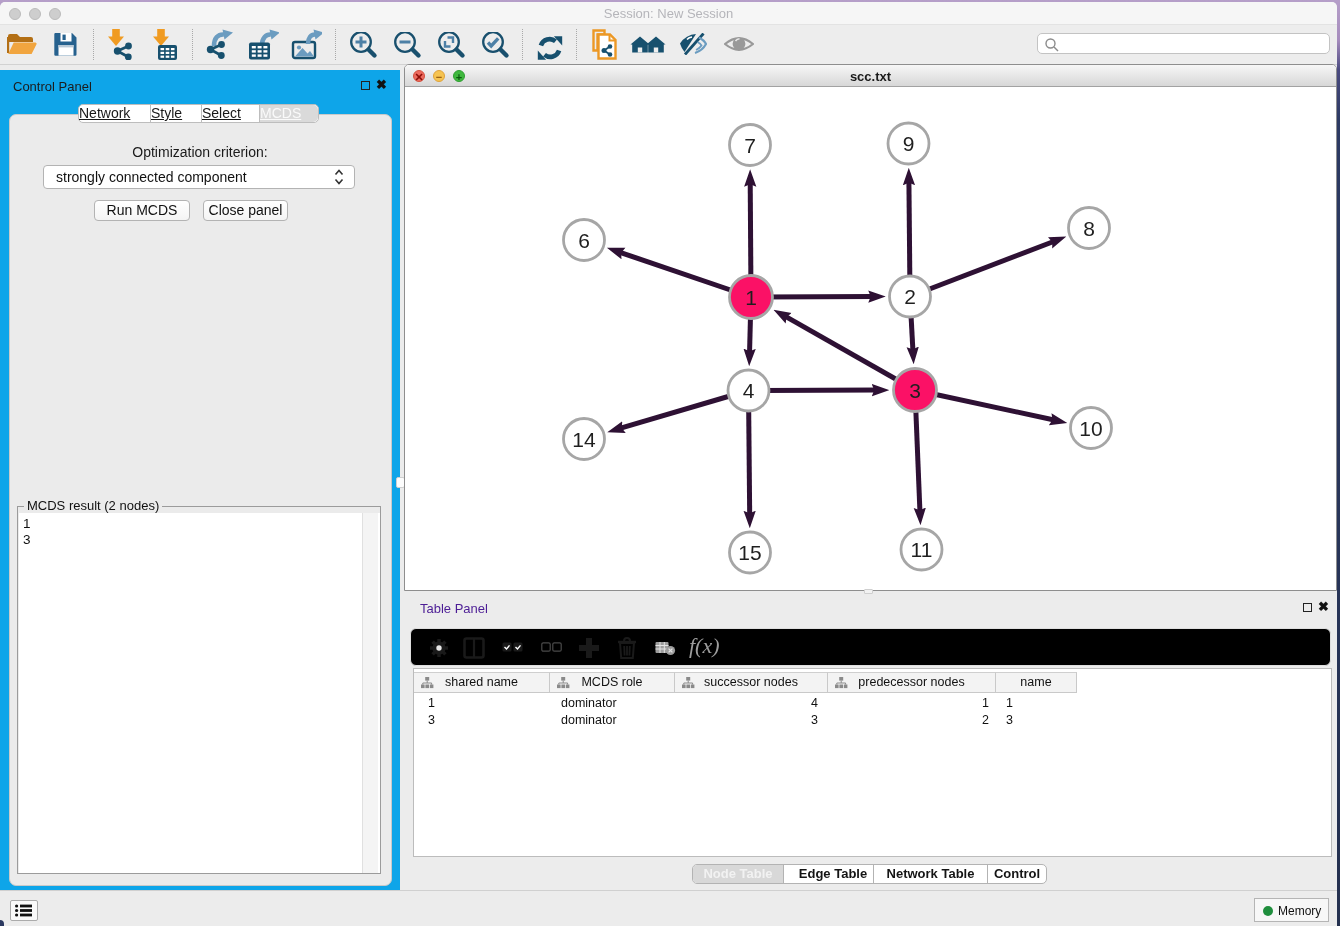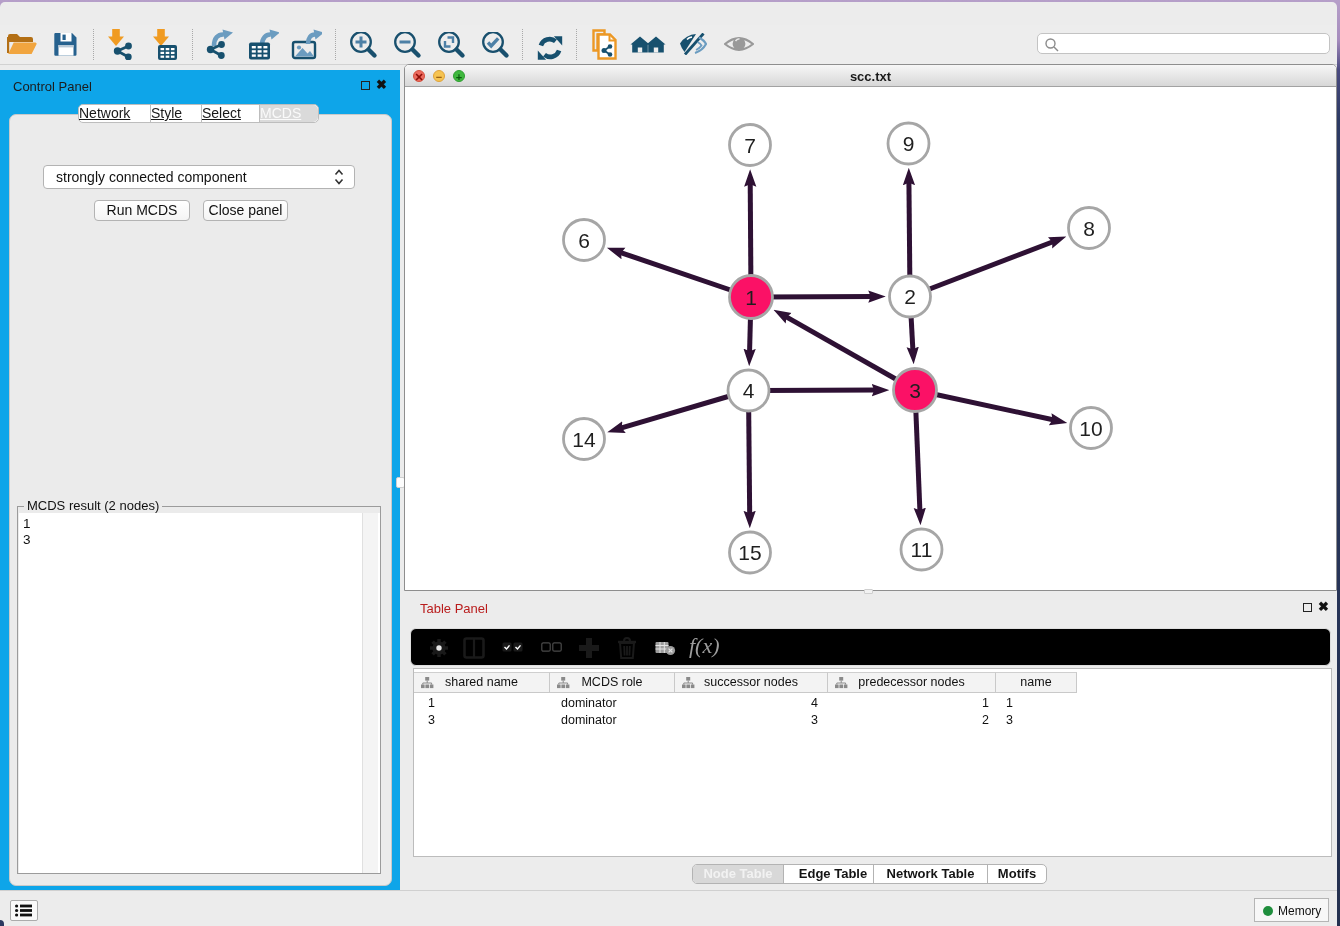--- a/index.html
+++ b/index.html
@@ -62,21 +62,21 @@
   #nw-titlebar { position:absolute; left:0; top:0; width:100%; height:22px;
                  background:linear-gradient(#f7f7f7,#d7d7d7); border-bottom:1px solid #a2a2a2;
                  border-radius:4px 4px 0 0; }
   #nw-title { position:absolute; top:4px; width:100%; text-align:center; font-size:13px;
               font-weight:bold; color:#1a1a1a; }
   .nwl { position:absolute; top:5px; width:12px; height:12px; border-radius:50%;
          font-size:11px; line-height:12px; text-align:center; font-weight:bold; }
 
   
   #tpanel { position:absolute; left:404px; top:593px; width:933px; height:295px; background:#ececec; }
-  #tp-title { position:absolute; left:16px; top:6px; font-size:13px; color:#b91c1c; }
+  #tp-title { position:absolute; left:16px; top:6px; font-size:13px; color:#4c1d95; }
   #tp-float { position:absolute; left:899px; top:8px; width:9px; height:9px; border:1.5px solid #222; }
   #tp-close { position:absolute; left:914px; top:4px; font-size:13px; color:#111; font-weight:bold; }
   #tp-toolbar { position:absolute; left:6px; top:33px; width:921px; height:38px;
                 background:#000000; border:1px solid #dedede; border-radius:6px; }
   #tp-table { position:absolute; left:9px; top:73px; width:919px; height:189px;
               background:#fff; border:1px solid #bcbcbc; }
   .th { position:absolute; top:3px; height:21px; background:#f3f3f3; border-top:1px solid #cfcfcf;
         border-right:1px solid #c9c9c9; border-bottom:1px solid #c9c9c9;
         font-size:12.5px; color:#111; text-align:center; line-height:19px; }
   .hic { position:absolute; left:7px; top:4px; width:13px; height:12px; }
@@ -95,20 +95,26 @@
                 background:#fafafa; border:1px solid #ababab; border-radius:2px; }
   #sb-mem { position:absolute; left:1254px; top:7px; width:75px; height:24px;
             background:#f7f7f7; border:1px solid #b5b5b5; }
   #sb-memdot { position:absolute; left:8px; top:7px; width:10px; height:10px; border-radius:50%; background:#1f8e3d; }
   #sb-memtxt { position:absolute; left:23px; top:5px; font-size:12px; color:#111; }
 </style>
 </head>
 <body>
 <div id="win">
 
+  <div id="titlebar">
+    <div class="tl" style="left:9px;"></div>
+    <div class="tl" style="left:29px;"></div>
+    <div class="tl" style="left:49px;"></div>
+    <div id="wtitle">Session: New Session</div>
+  </div>
 
   <div id="toolbar">
     <div class="tsep" style="left:93px;"></div>
     <div class="tsep" style="left:192px;"></div>
     <div class="tsep" style="left:335px;"></div>
     <div class="tsep" style="left:522px;"></div>
     <div class="tsep" style="left:576px;"></div>
 
     <svg class="abs" style="left:7px;top:7px;" width="30" height="24" viewBox="0 0 30 24">
       <path d="M1 4 a2 2 0 0 1 2 -2 h7 l3 3 h11 a2 2 0 0 1 2 2 v3 h-25 z" fill="#b36f15"></path>
@@ -268,20 +274,21 @@
     <div id="cp-title">Control Panel</div>
     <div id="cp-float"></div>
     <div id="cp-close">✖</div>
     <div id="cp-content"></div>
     <div id="cp-tabs">
       <div class="cptab" style="width:72px;">Network</div>
       <div class="cptab" style="width:51px;">Style</div>
       <div class="cptab" style="width:58px;">Select</div>
       <div class="cptab" id="tab-mcds" style="width:58px;">MCDS</div>
     </div>
+    <div id="opt-label">Optimization criterion:</div>
     <div id="opt-select">strongly connected component
       <svg width="10" height="16" style="position:absolute;right:10px;top:3px;" viewBox="0 0 10 16">
         <path d="M1.5 5.5 L5 1.5 L8.5 5.5" fill="none" stroke="#333" stroke-width="1.6"></path>
         <path d="M1.5 10.5 L5 14.5 L8.5 10.5" fill="none" stroke="#333" stroke-width="1.6"></path>
       </svg>
     </div>
     <div class="cbtn" style="left:94px; width:96px;">Run MCDS</div>
     <div class="cbtn" style="left:203px; width:85px;">Close panel</div>
     <div id="fieldset">
       <div id="fs-white"></div>
@@ -452,21 +459,21 @@
       <div class="td" style="left:14px; top:43px;">3</div>
       <div class="td" style="left:147px; top:43px;">dominator</div>
       <div class="td" style="left:261px; top:43px; width:143px; text-align:right;">3</div>
       <div class="td" style="left:414px; top:43px; width:161px; text-align:right;">2</div>
       <div class="td" style="left:592px; top:43px;">3</div>
     </div>
     <div id="tp-tabs">
       <div class="tptab" id="tab-node" style="width:91px;">Node Table</div>
       <div class="tptab" style="width:90px;padding-left:9px;">Edge Table</div>
       <div class="tptab" style="width:114px;">Network Table</div>
-      <div class="tptab" style="width:58px;">Motifs</div>
+      <div class="tptab" style="width:58px;">Control</div>
     </div>
   </div>
 
   <div id="statusbar">
     <div id="sb-listbtn">
       <svg width="18" height="13" style="position:absolute;left:4px;top:3px;" viewBox="0 0 18 13">
         <circle cx="1.6" cy="2" r="1.6" fill="#111"></circle>
           <rect x="5" y="0.6" width="12" height="2.8" fill="#111"></rect>
         <circle cx="1.6" cy="6.5" r="1.6" fill="#111"></circle>
           <rect x="5" y="5.1" width="12" height="2.8" fill="#111"></rect>

